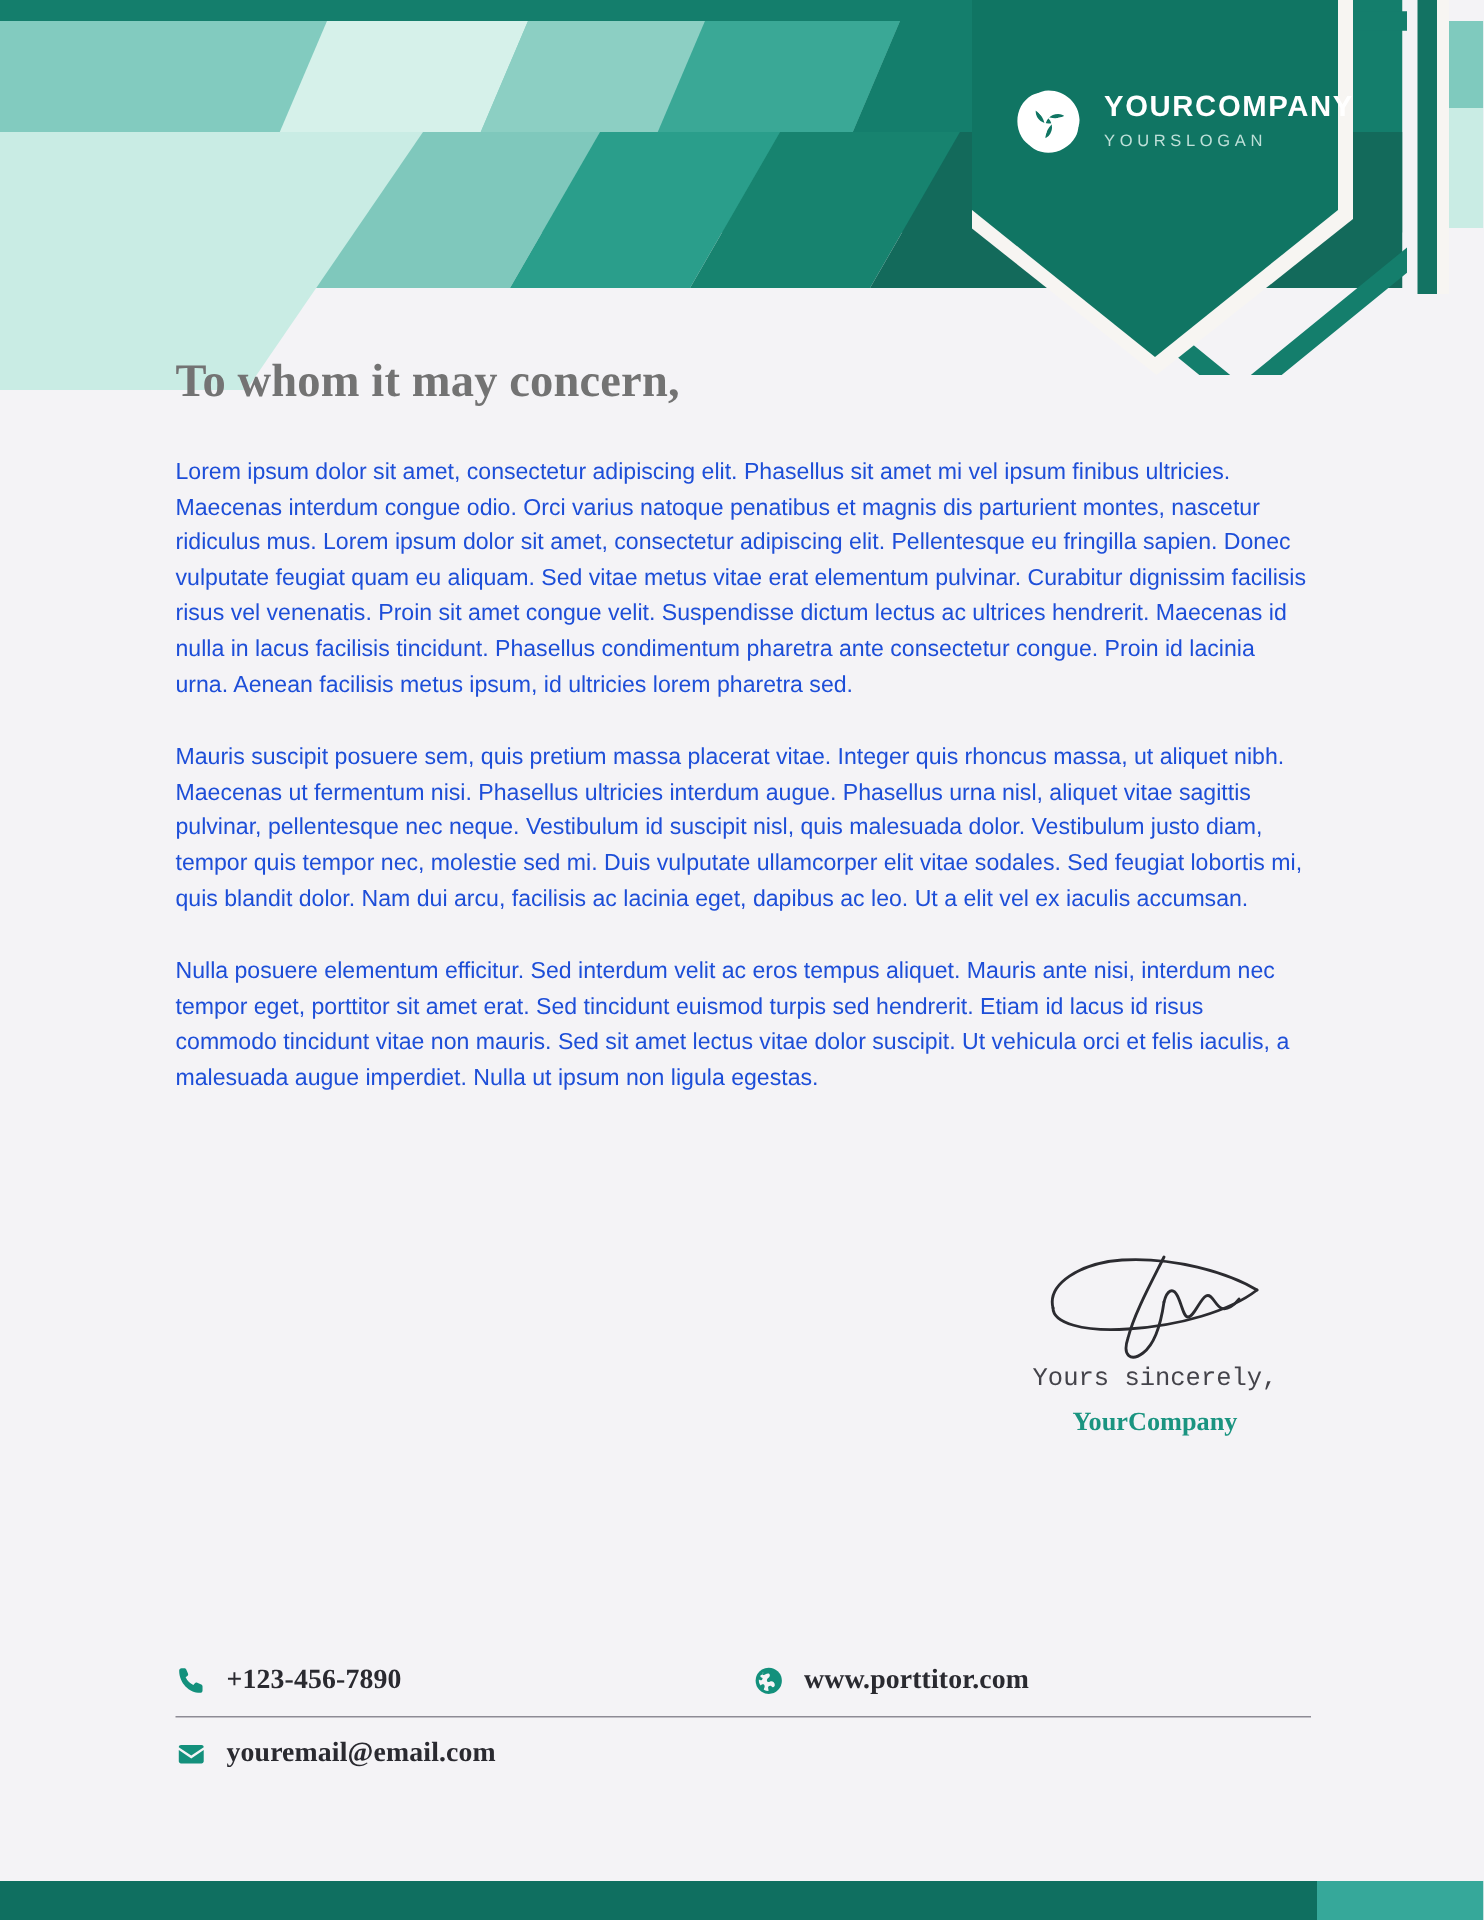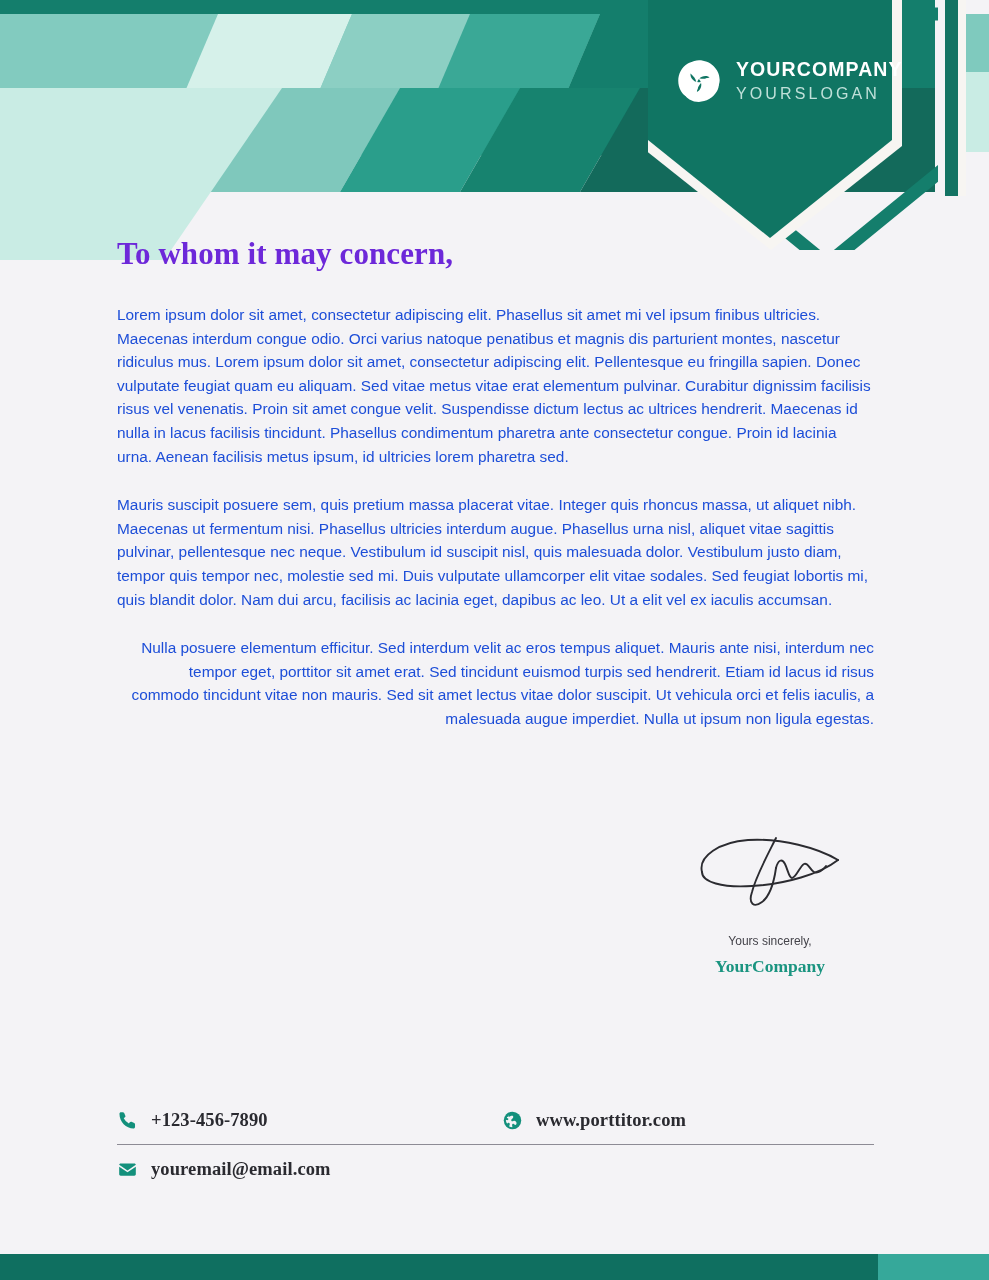--- a/index.html
+++ b/index.html
@@ -67,70 +67,70 @@
   .logo-name {
     font-family: "Liberation Sans", sans-serif;
     font-size: 19.5px;
     font-weight: bold;
     color: #ffffff;
     letter-spacing: 1.1px;
     white-space: nowrap;
   }
   .logo-slogan {
     font-family: "Liberation Sans", sans-serif;
-    font-size: 16px;
+    font-size: 11px;
     font-weight: normal;
     color: #bfe0d9;
     letter-spacing: 3.1px;
     margin-top: 7px;
     white-space: nowrap;
   }
 
   
   .letter {
     position: absolute;
     top: 236px;
     left: 117px;
     width: 757px;
   }
   .salutation {
     font-family: "Liberation Serif", serif;
     font-size: 31px;
     font-weight: bold;
-    color: #6d28d9;
+    color: #737373;
     margin: 0 0 31px 0;
     letter-spacing: 0.1px;
   }
   .para {
     font-family: "Liberation Sans", sans-serif;
     font-size: 15.4px;
     line-height: 23.6px;
     color: #1d4ed8;
     margin: 0 0 25px 0;
     text-align: left;
   }
-  .para:last-child { margin-bottom: 0; text-align: right; }
+  .para:last-child { margin-bottom: 0; }
 
   
   .sign-block {
     position: absolute;
     top: 832px;
     left: 650px;
     width: 240px;
     text-align: center;
   }
   .sign-svg {
     display: block;
     margin: 0 auto;
   }
   .sign-closing {
-    font-family: Liberation Sans, sans-serif;
-    font-size: 12px;
+    font-family: Liberation Mono, monospace;
+    font-size: 17px;
     color: #44434a;
-    margin-top: 24px;
+    margin-top: 0;
   }
   .sign-company {
     font-family: "Liberation Serif", serif;
     font-size: 17.5px;
     font-weight: bold;
     color: #1a9480;
     margin-top: 8px;
   }
 
   

